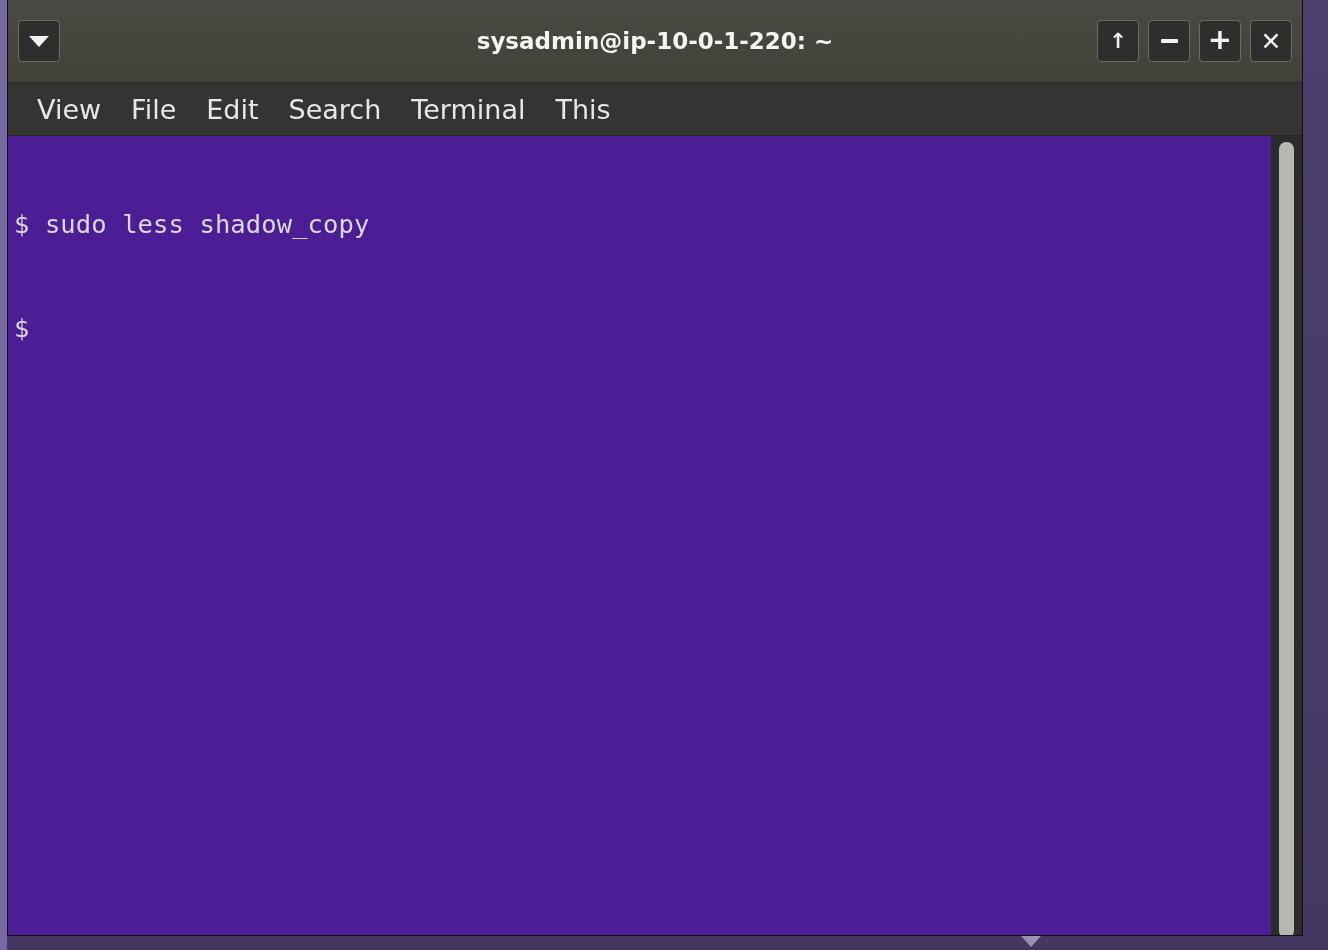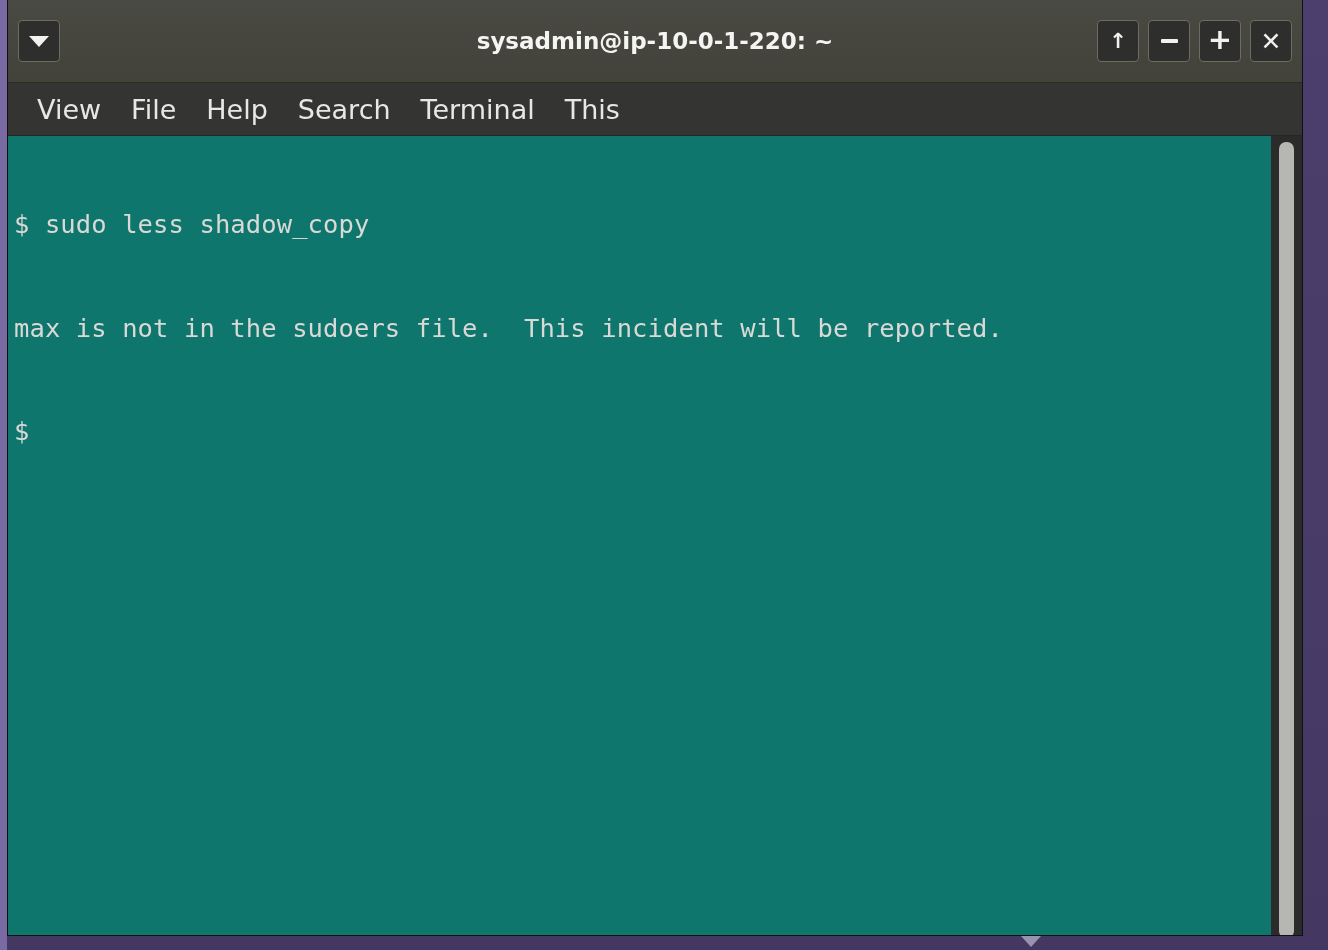--- a/index.html
+++ b/index.html
@@ -141,21 +141,21 @@
     padding: 2px 15px;
     cursor: default;
     font-family: "DejaVu Sans", sans-serif;
     white-space: nowrap;
   }
 
   
   #term-wrap {
     position: relative;
     flex: 1 1 auto;
-    background: #0f766e;
+    background: #4c1d95;
     display: flex;
     overflow: hidden;
   }
 
   #term-screen {
     flex: 1 1 auto;
     padding: 2px 0 0 6px;
     font-family: "DejaVu Sans Mono", monospace;
     font-size: 25.5px;
     line-height: 34.5px;
@@ -230,31 +230,30 @@
         </div>
         <div class="tb-btn">
           <span class="glyph-x">✕</span>
         </div>
       </div>
     </div>
 
     <div id="menubar">
       <div class="menu-item">View</div>
       <div class="menu-item">File</div>
-      <div class="menu-item">Help</div>
+      <div class="menu-item">Edit</div>
       <div class="menu-item">Search</div>
       <div class="menu-item">Terminal</div>
       <div class="menu-item">This</div>
     </div>
 
     <div id="term-wrap">
 
       <div id="term-screen">
         <div class="term-line">$ sudo less shadow_copy</div>
-        <div class="term-line">max is not in the sudoers file.  This incident will be reported.</div>
         <div class="term-line">$</div>
       </div>
 
       <div id="term-scrollbar">
         <div id="term-scroll-thumb"></div>
       </div>
 
     </div>
   </div>
 </div>

